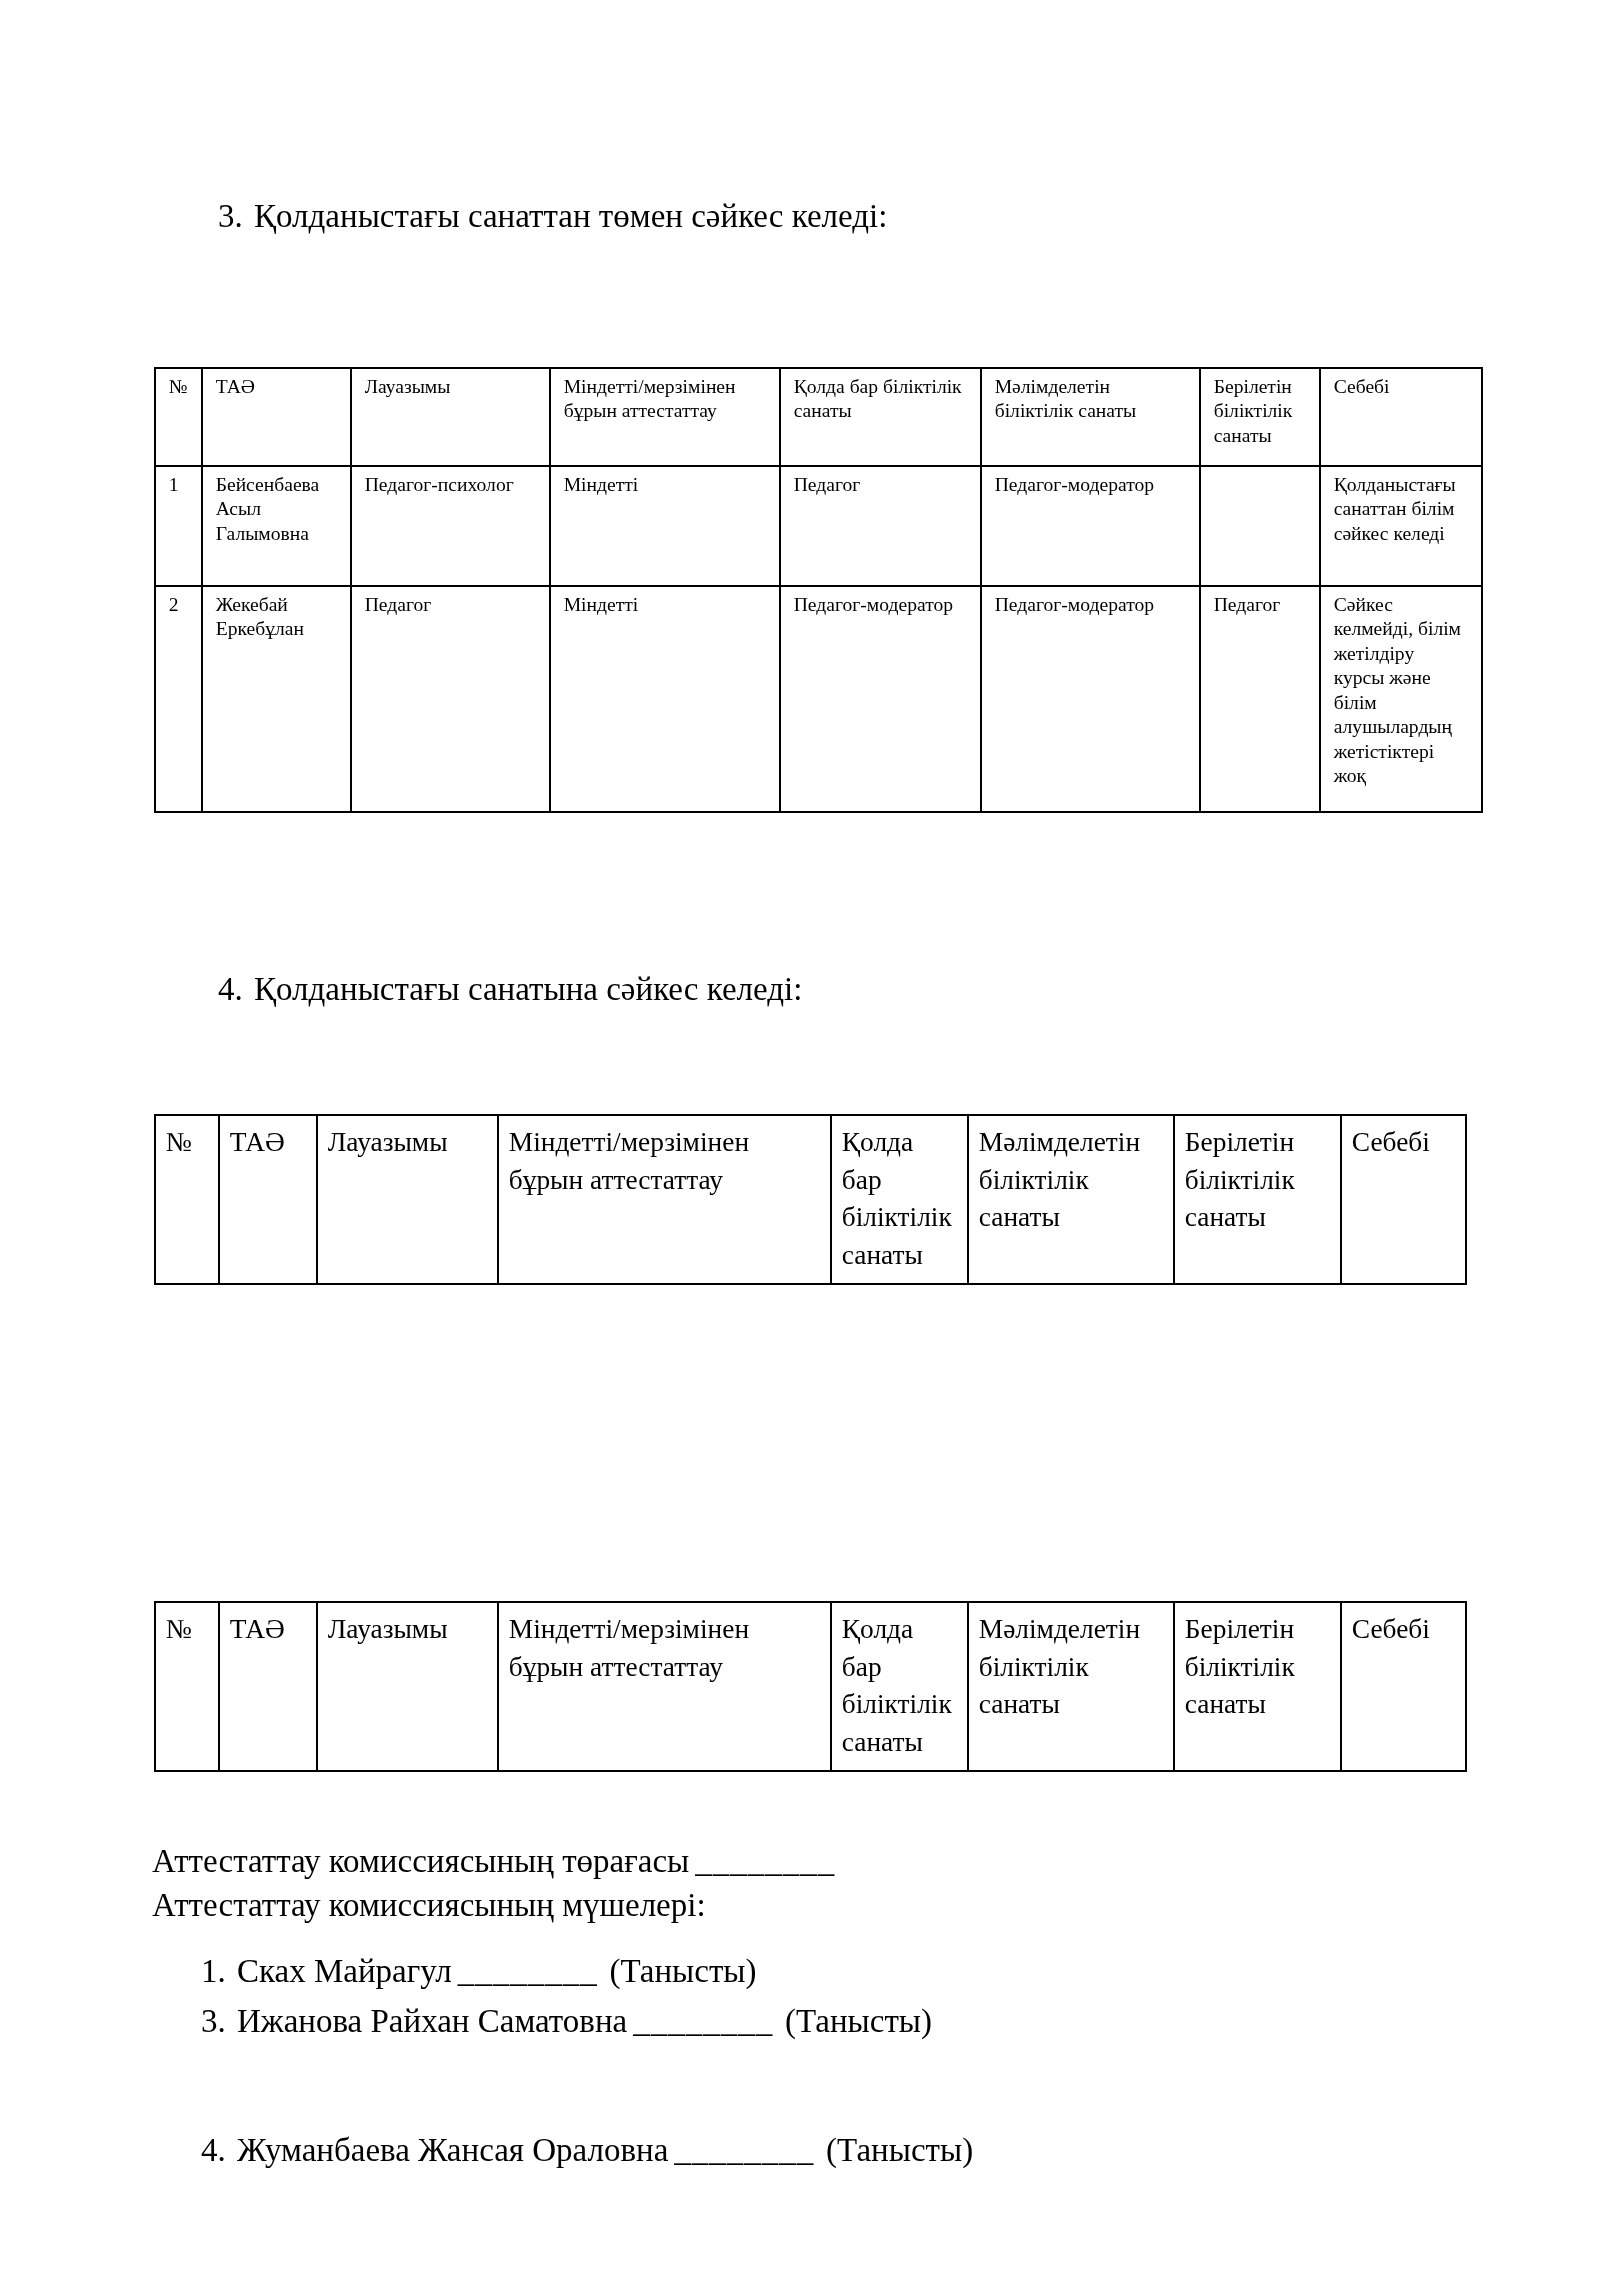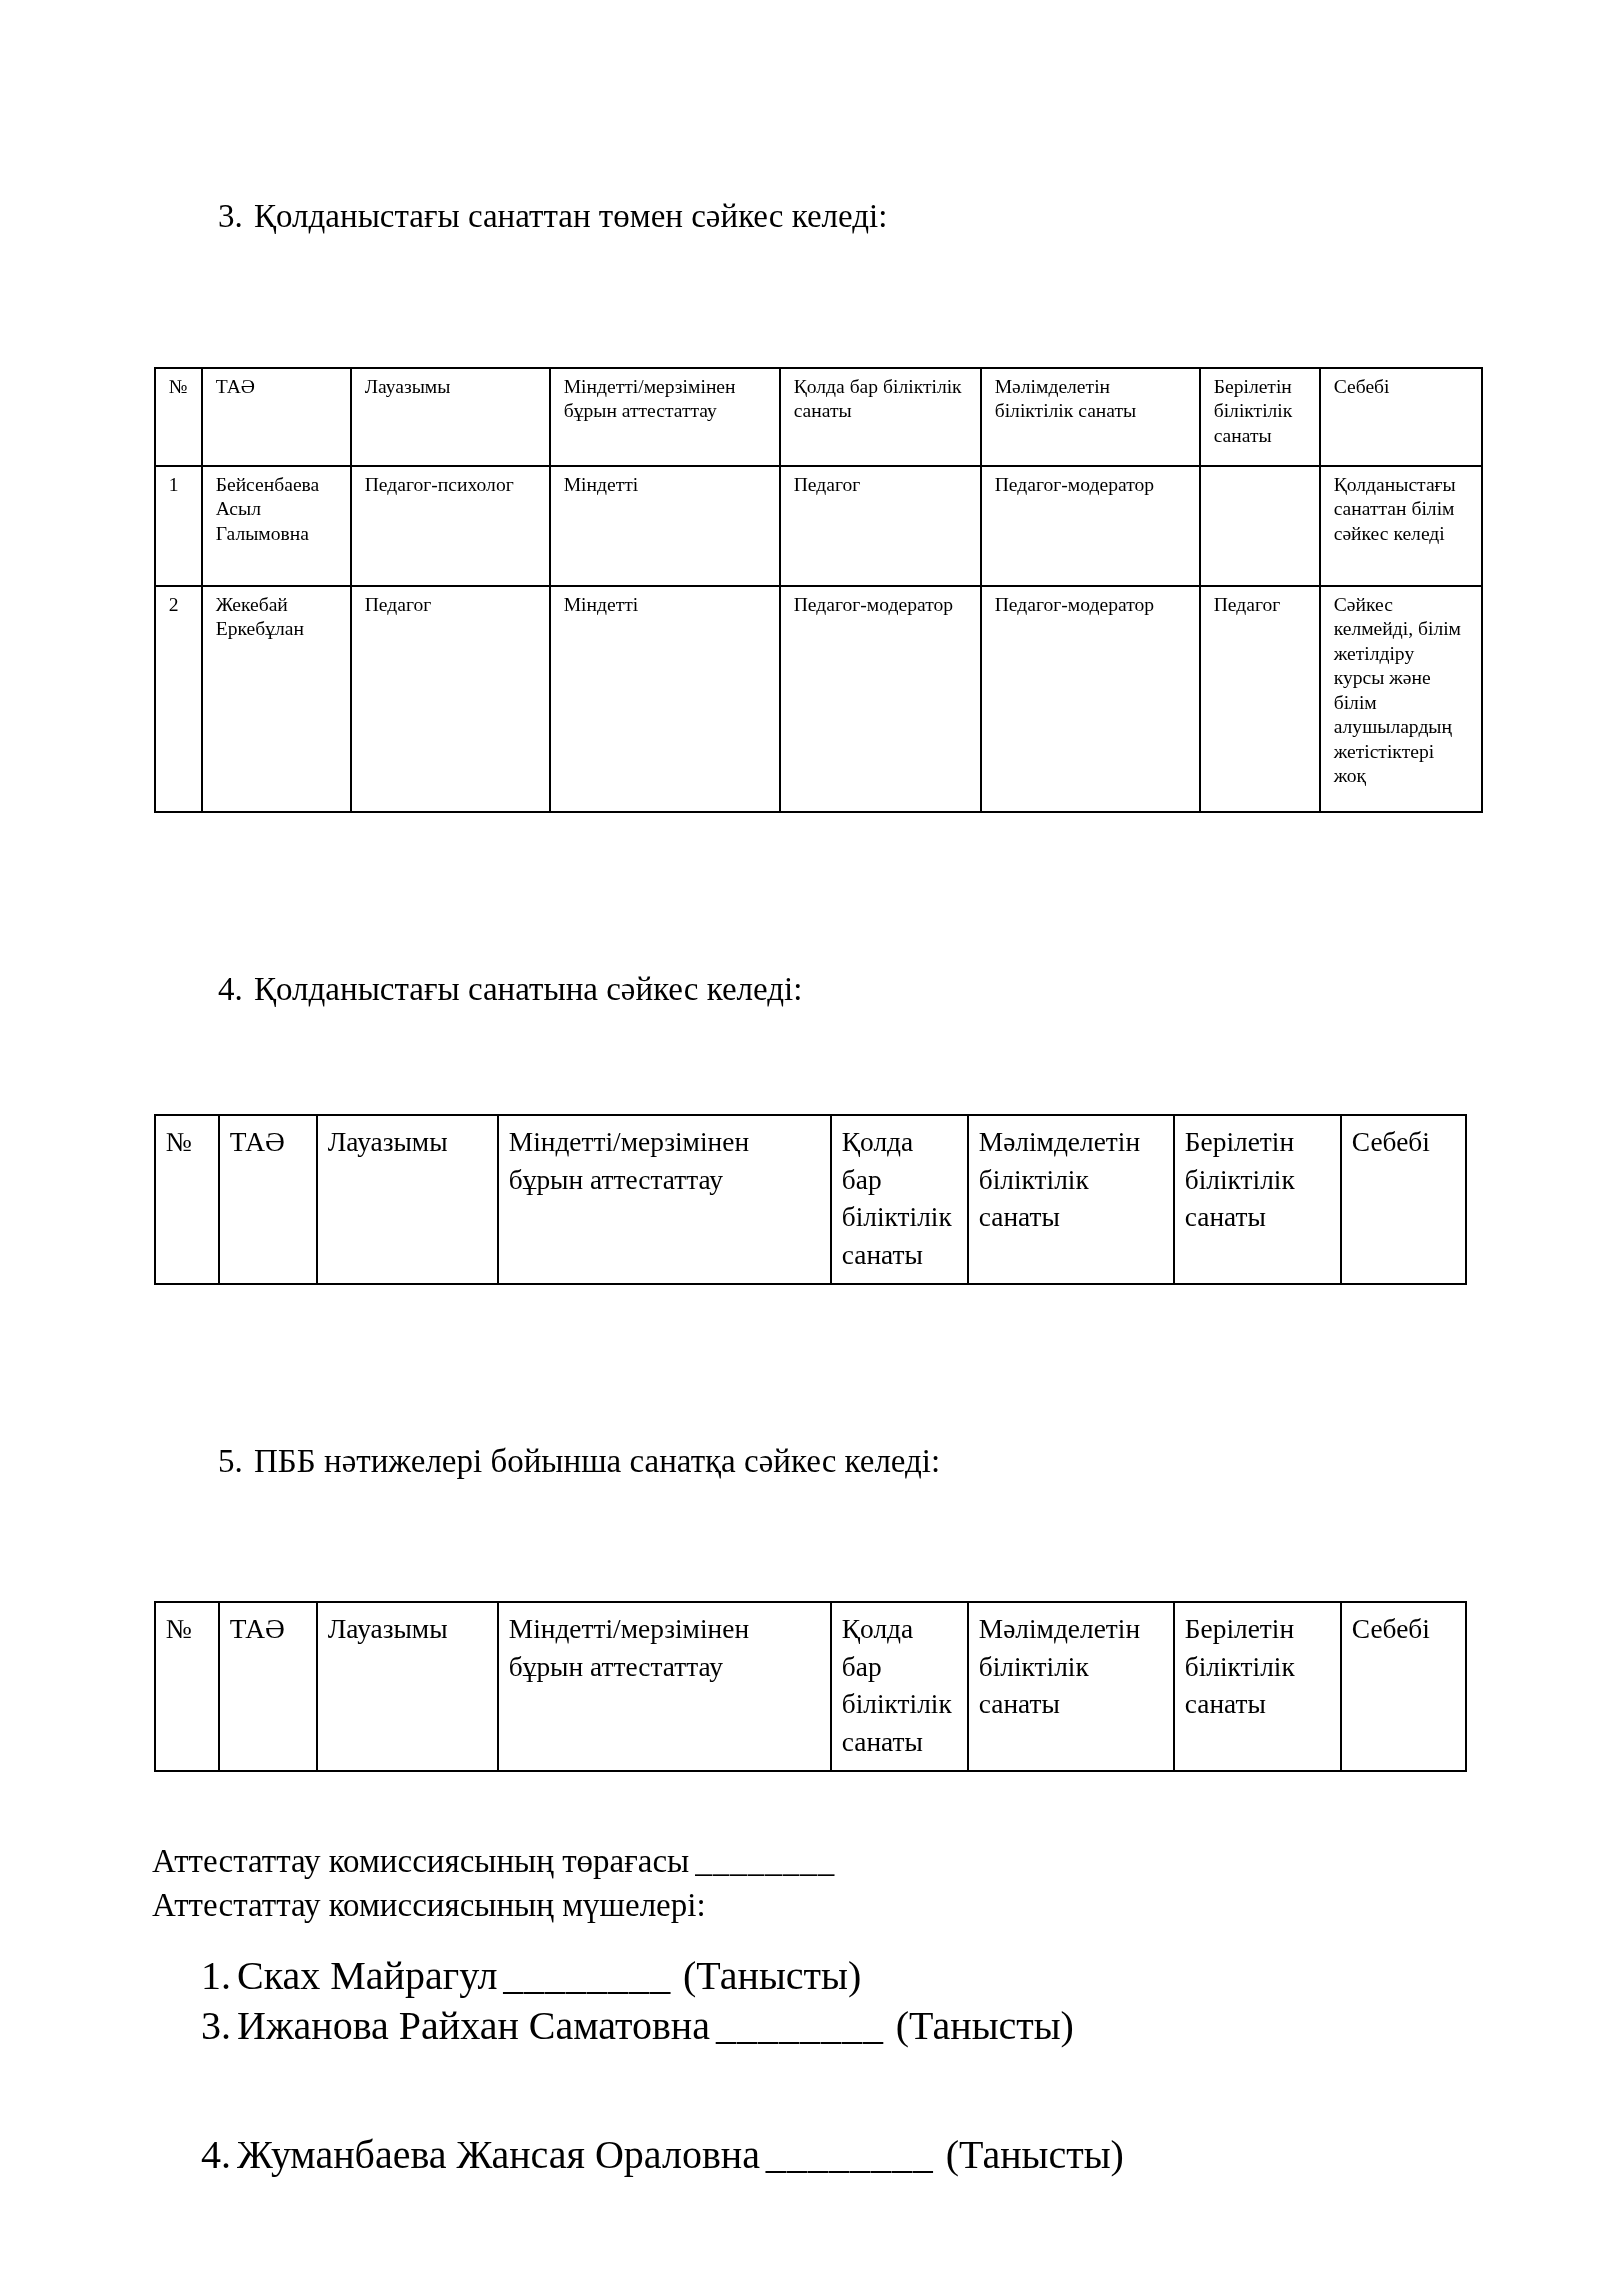--- a/index.html
+++ b/index.html
@@ -43,21 +43,21 @@
   .t23 .hrow { height:169px; }
   .t2 { top:1114px; }
   .t3 { top:1601px; }
 
   .para {
     position:absolute; left:152px;
     font-size:33px; line-height:1.3; white-space:nowrap;
   }
   .member {
     position:absolute; left:201px;
-    font-size:40px; line-height:1.3; white-space:nowrap;
+    font-size:33px; line-height:1.3; white-space:nowrap;
   }
   .m-num { display:inline-block; width:36px; }
   .blank { margin-left:5.9px; letter-spacing:1px; }
   .m-ack { margin-left:11.8px; }
 </style>
 </head>
 <body>
 
 <div class="page">
 
@@ -134,23 +134,20 @@
         <th>Лауазымы</th>
         <th>Міндетті/мерзімінен бұрын аттестаттау</th>
         <th>Қолда бар біліктілік санаты</th>
         <th>Мәлімделетін біліктілік санаты</th>
         <th>Берілетін біліктілік санаты</th>
         <th>Себебі</th>
       </tr>
     </thead>
   </table>
 
-  <div class="heading" style="top:1441px">
-    <span class="h-num">5.</span><span>ПББ нәтижелері бойынша санатқа сәйкес келеді:</span>
-  </div>
 
   <table class="t23 t3">
     <colgroup>
       <col style="width:64px">
         <col style="width:98px">
         <col style="width:181px">
         <col style="width:333px">
       <col style="width:137px">
         <col style="width:206px">
         <col style="width:167px">

